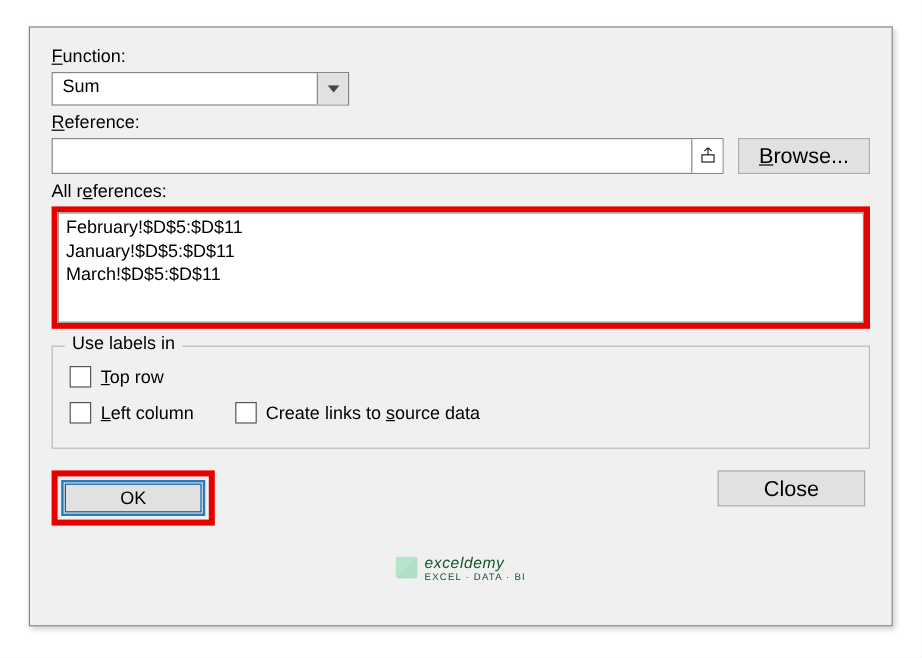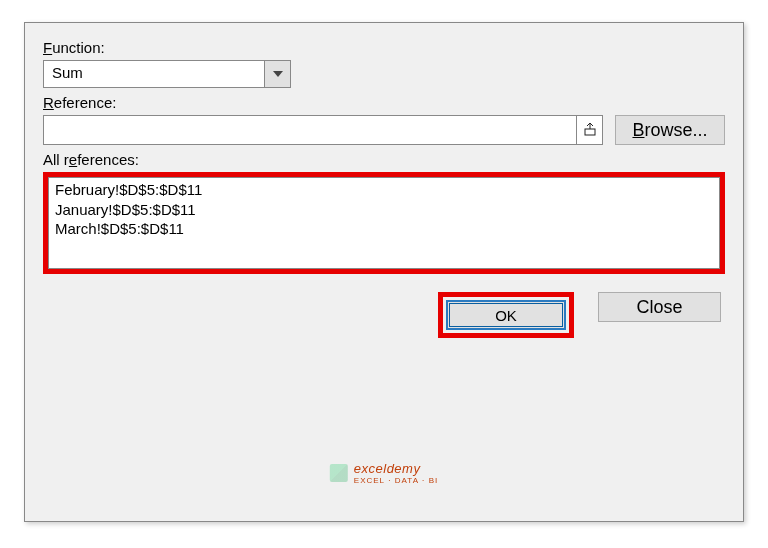--- a/index.html
+++ b/index.html
@@ -125,21 +125,21 @@
   }
   .cb {
     width: 18px; height: 18px;
     background:#fff;
     border:1px solid #555;
     display:inline-block;
   }
   .cb-combo { display:flex; gap: 34px; align-items:center; }
   .bottom-row {
     display:flex;
-    justify-content:flex-end;
+    justify-content:space-between;
     gap: 24px;
     margin-top: 18px;
     padding-right: 4px;
   }
   .ok-wrap {
     border: 5px solid #e60000;
     padding: 3px;
   }
   .ok-btn {
     width: 120px;
@@ -150,21 +150,21 @@
     outline-offset: -4px;
     display:flex; align-items:center; justify-content:center;
     cursor:pointer;
   }
   .watermark {
     position:absolute;
     left: 50%;
     transform: translateX(-50%);
     bottom: 36px;
     font-size: 13px;
-    color: #c2410c;
+    color: #14532d;
     letter-spacing: 0.5px;
     font-style: italic;
     pointer-events: none;
     display:flex; align-items:center; gap:6px;
   }
   .watermark .wlogo {
     width: 18px; height: 18px;
     background: linear-gradient(135deg,#2ecc71 50%, #27ae60 50%);
     border-radius: 2px;
     opacity: 0.3;
@@ -212,20 +212,37 @@
     <div class="allrefs-row">
       <div class="listbox-wrap">
         <div class="listbox">
           <div>February!$D$5:$D$11</div>
           <div>January!$D$5:$D$11</div>
           <div>March!$D$5:$D$11</div>
         </div>
       </div>
     </div>
 
+    <div class="fieldset">
+      <div class="legend">Use labels in</div>
+      <div class="cb-row">
+        <span class="cb"></span>
+        <span><span class="underline">T</span>op row</span>
+      </div>
+      <div class="cb-combo">
+        <div class="cb-row">
+          <span class="cb"></span>
+          <span><span class="underline">L</span>eft column</span>
+        </div>
+        <div class="cb-row">
+          <span class="cb"></span>
+          <span>Create links to <span class="underline">s</span>ource data</span>
+        </div>
+      </div>
+    </div>
 
     <div class="bottom-row">
       <div class="ok-wrap">
         <div class="ok-btn">OK</div>
       </div>
       <div class="btn" style="width:123px;">Close</div>
     </div>
 
   </div>
 

